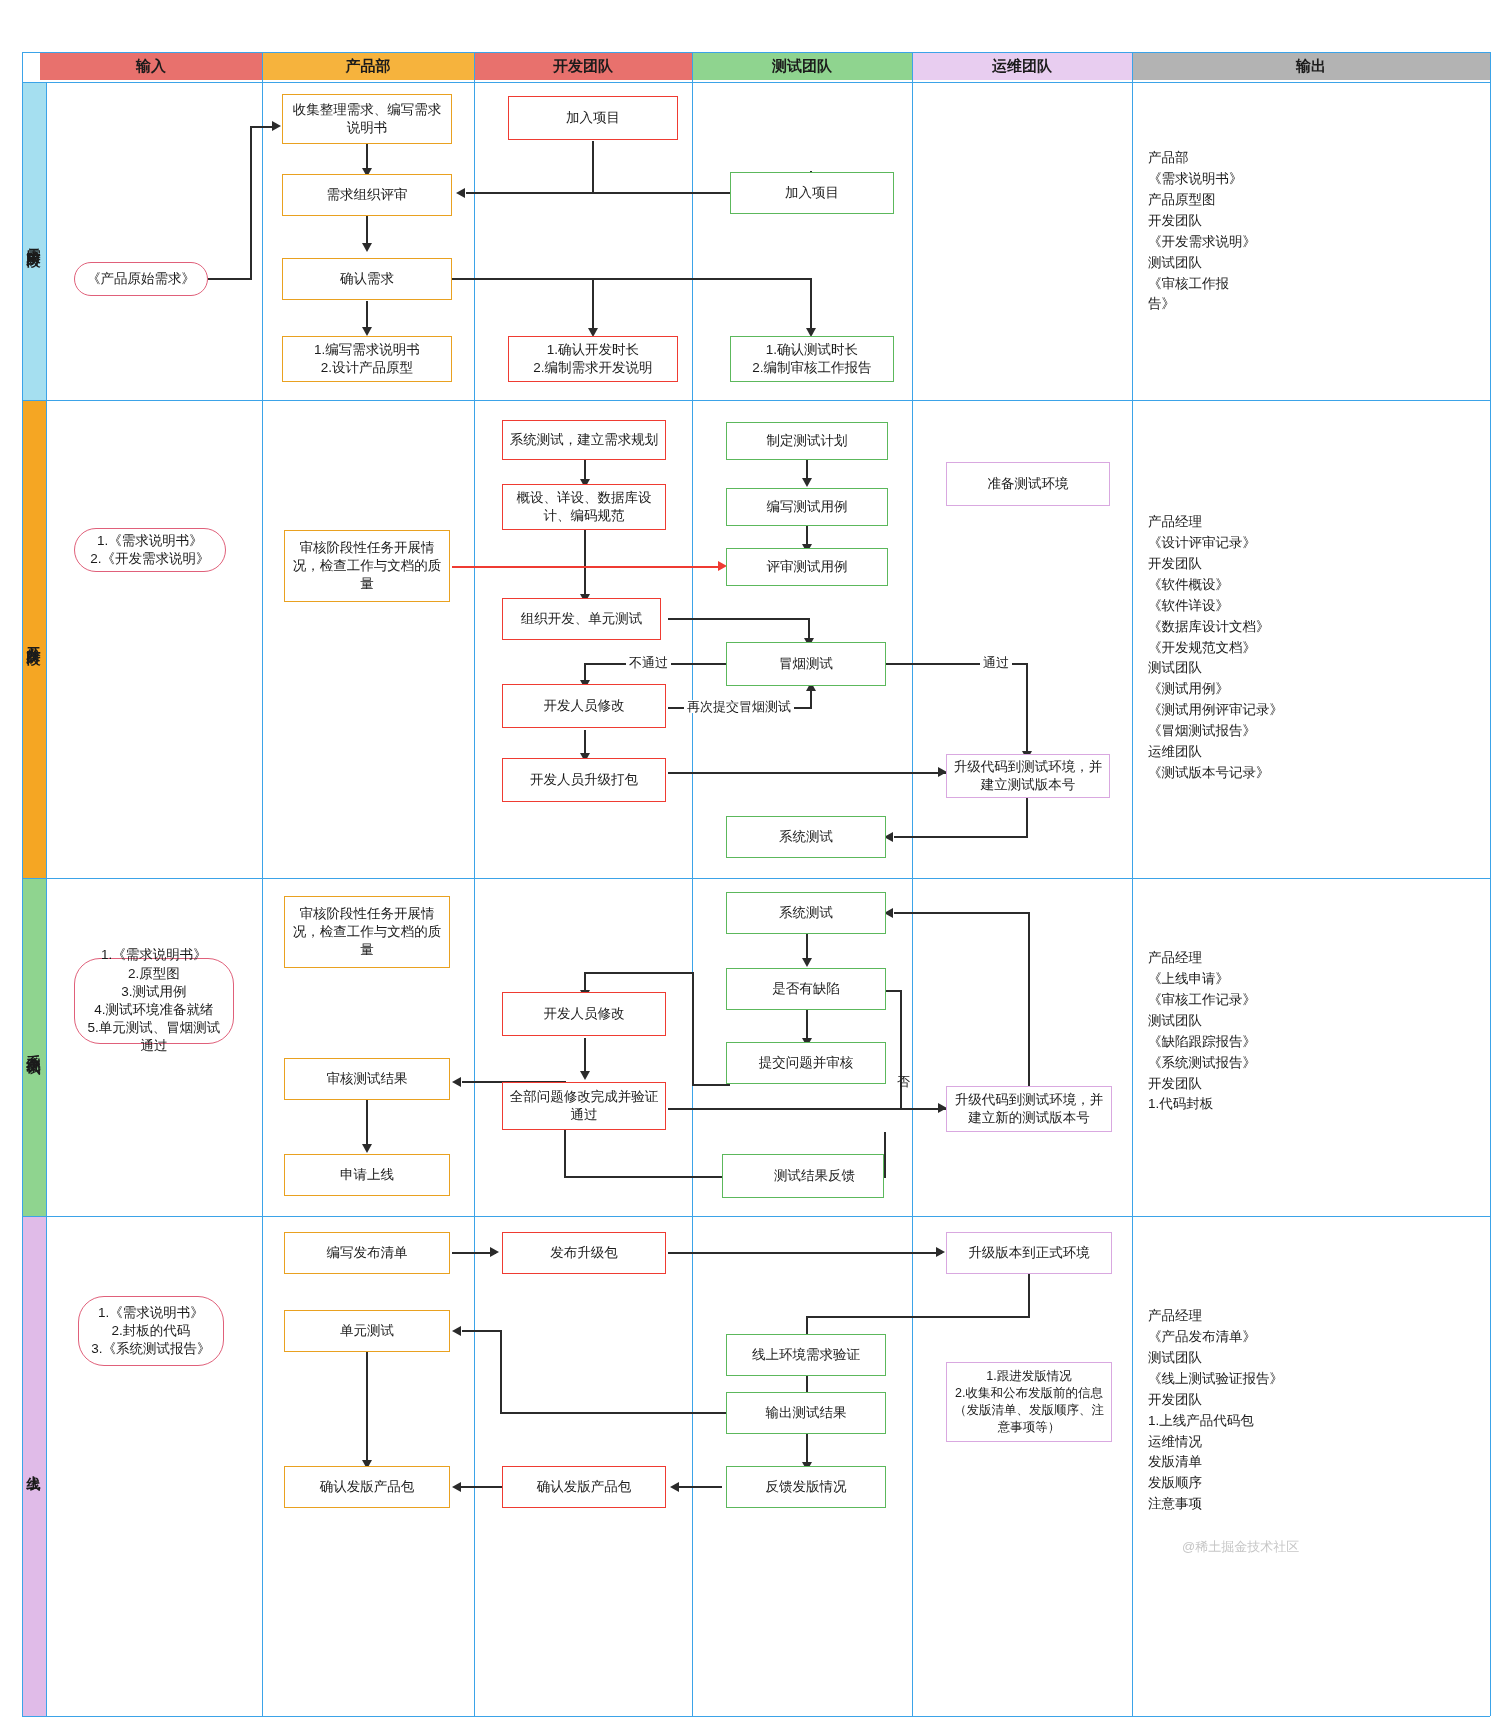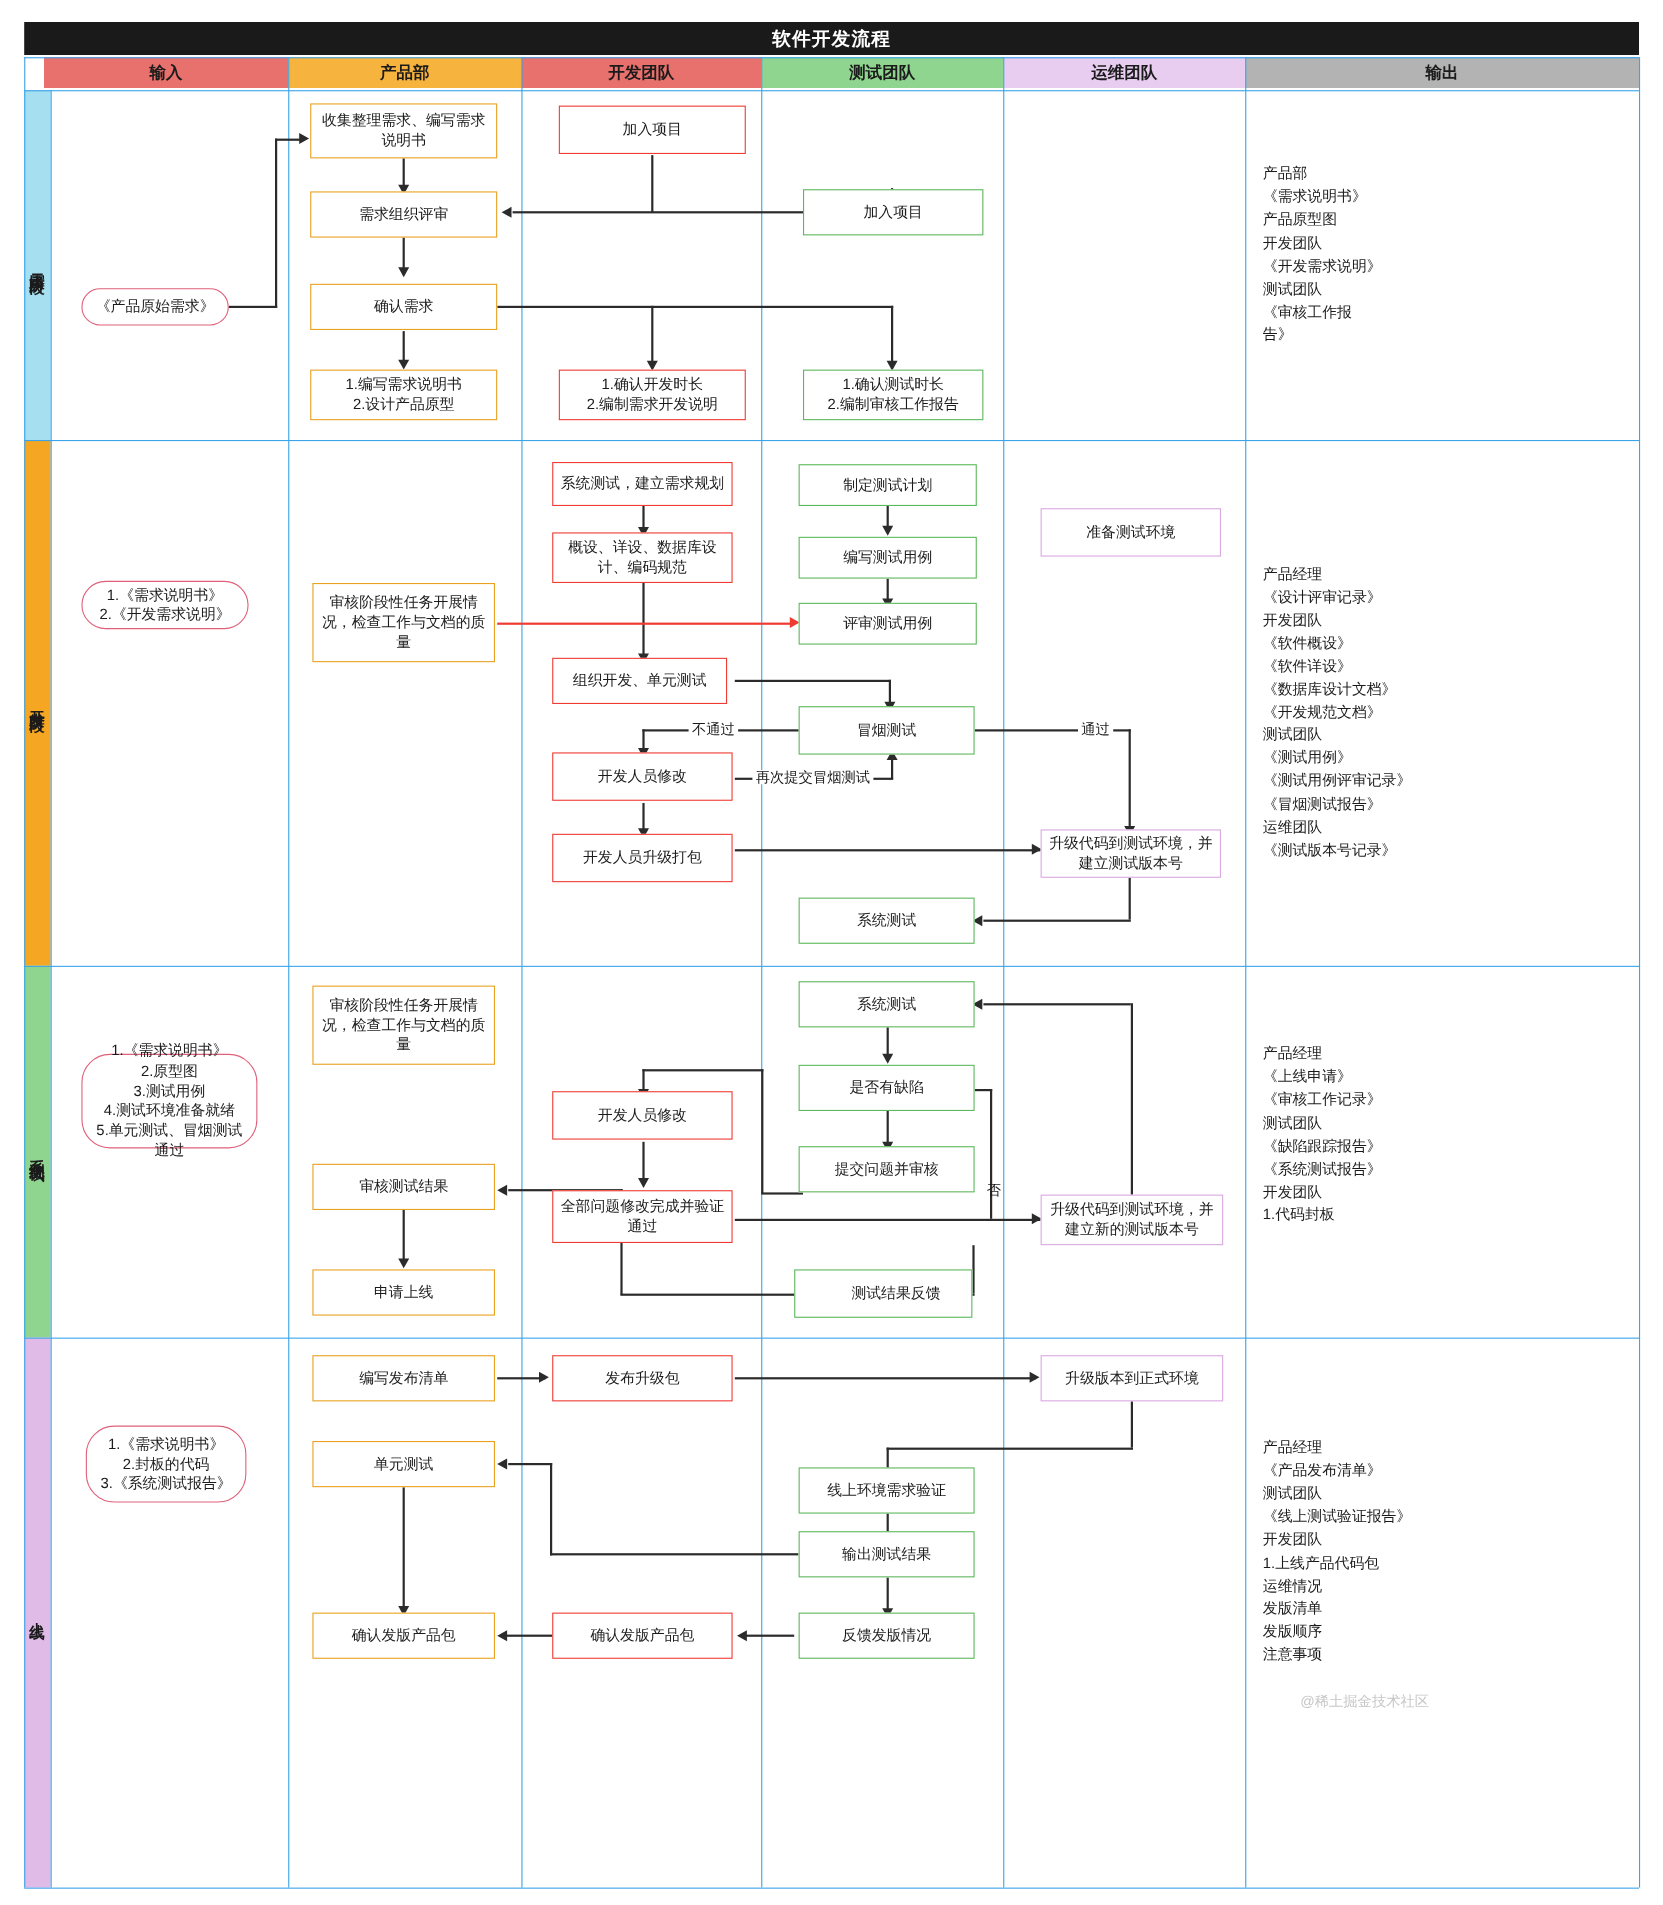--- a/index.html
+++ b/index.html
@@ -76,21 +76,20 @@
 
   .watermark{
     position:absolute; font-size:13px; color:#c7c7c7; white-space:nowrap;
   }
 </style>
 </head>
 <body>
 
 <div id="page">
 
-  <div class="title-bar">软件开发流程</div>
 
   <div class="colhead" style="left: 40px; width: 222px; background: rgb(232, 113, 109);" id="ch0">
       <span>输入</span>
     </div>
   <div class="colhead" style="left: 262px; width: 212px; background: rgb(246, 179, 61);" id="ch1">
       <span>产品部</span>
     </div>
   <div class="colhead" style="left: 474px; width: 218px; background: rgb(232, 113, 109);" id="ch2">
       <span>开发团队</span>
     </div>
@@ -347,20 +346,22 @@
 3.《系统测试报告》</div>
   <div class="node n-orange" style="left:284px; top:1232px; width:166px; height:42px;">编写发布清单</div>
   <div class="node n-orange" style="left:284px; top:1310px; width:166px; height:42px;">单元测试</div>
   <div class="node n-orange" style="left:284px; top:1466px; width:166px; height:42px;">确认发版产品包</div>
   <div class="node n-red" style="left:502px; top:1232px; width:164px; height:42px;">发布升级包</div>
   <div class="node n-red" style="left:502px; top:1466px; width:164px; height:42px;">确认发版产品包</div>
   <div class="node n-green" style="left:726px; top:1334px; width:160px; height:42px;">线上环境需求验证</div>
   <div class="node n-green" style="left:726px; top:1392px; width:160px; height:42px;">输出测试结果</div>
   <div class="node n-green" style="left:726px; top:1466px; width:160px; height:42px;">反馈发版情况</div>
   <div class="node n-purple" style="left:946px; top:1232px; width:166px; height:42px;">升级版本到正式环境</div>
+  <div class="node n-purple" style="left:946px; top:1362px; width:166px; height:80px; font-size:12.5px;">1.跟进发版情况
+2.收集和公布发版前的信息（发版清单、发版顺序、注意事项等）</div>
 
   <div class="outblk" style="left:1148px; top:1306px; width:330px;">产品经理
         《产品发布清单》
 测试团队
         《线上测试验证报告》
 开发团队
         1.上线产品代码包
 运维情况
         发版清单
         发版顺序

